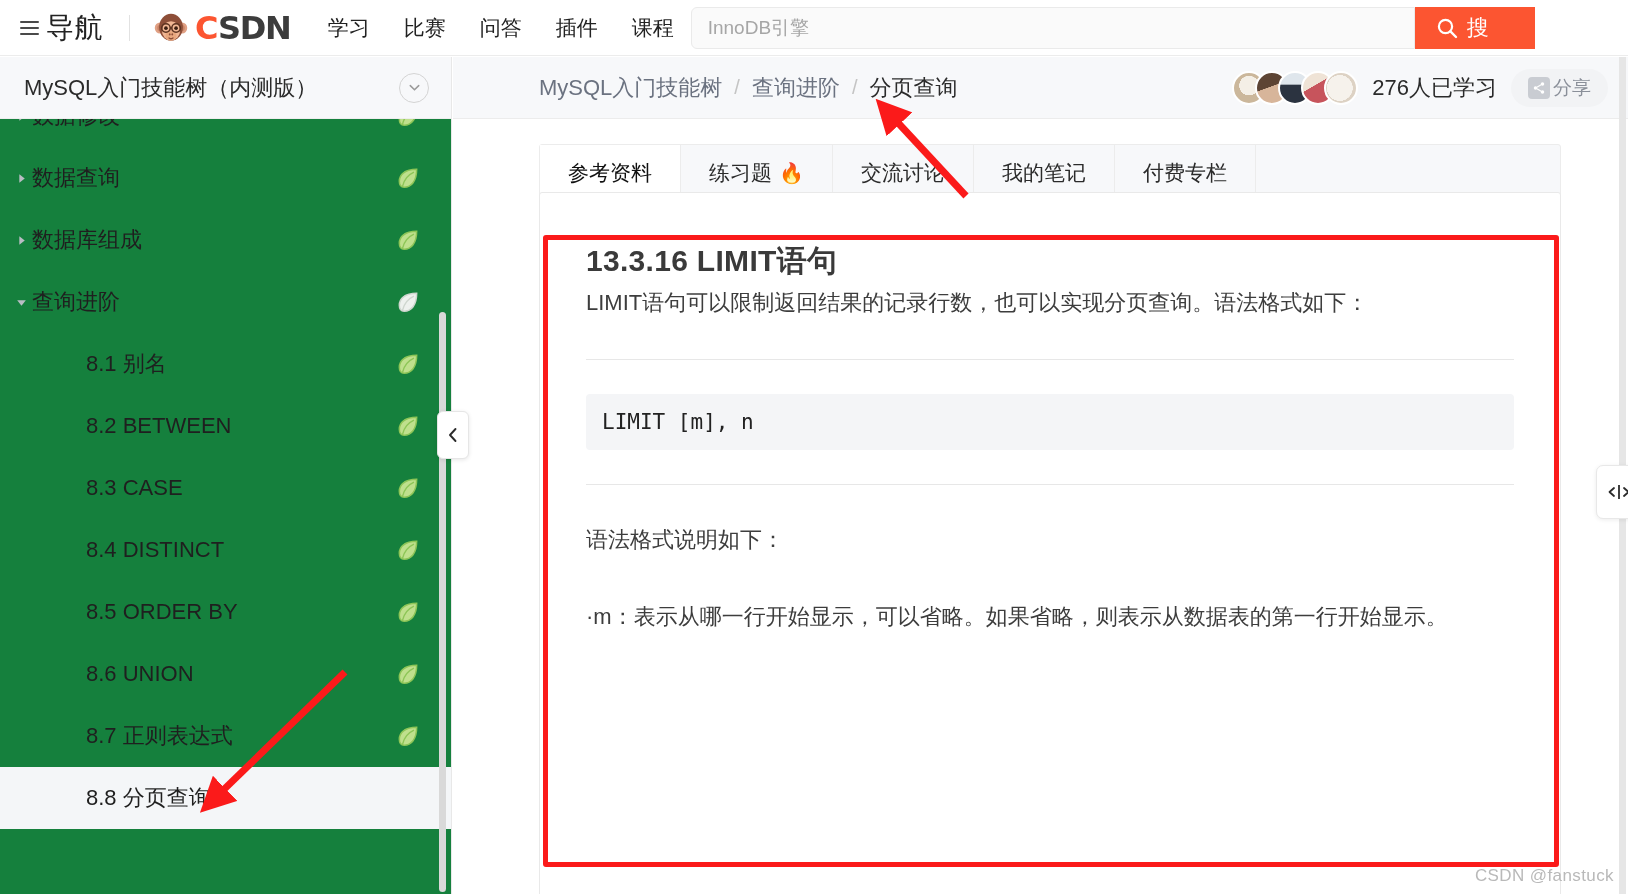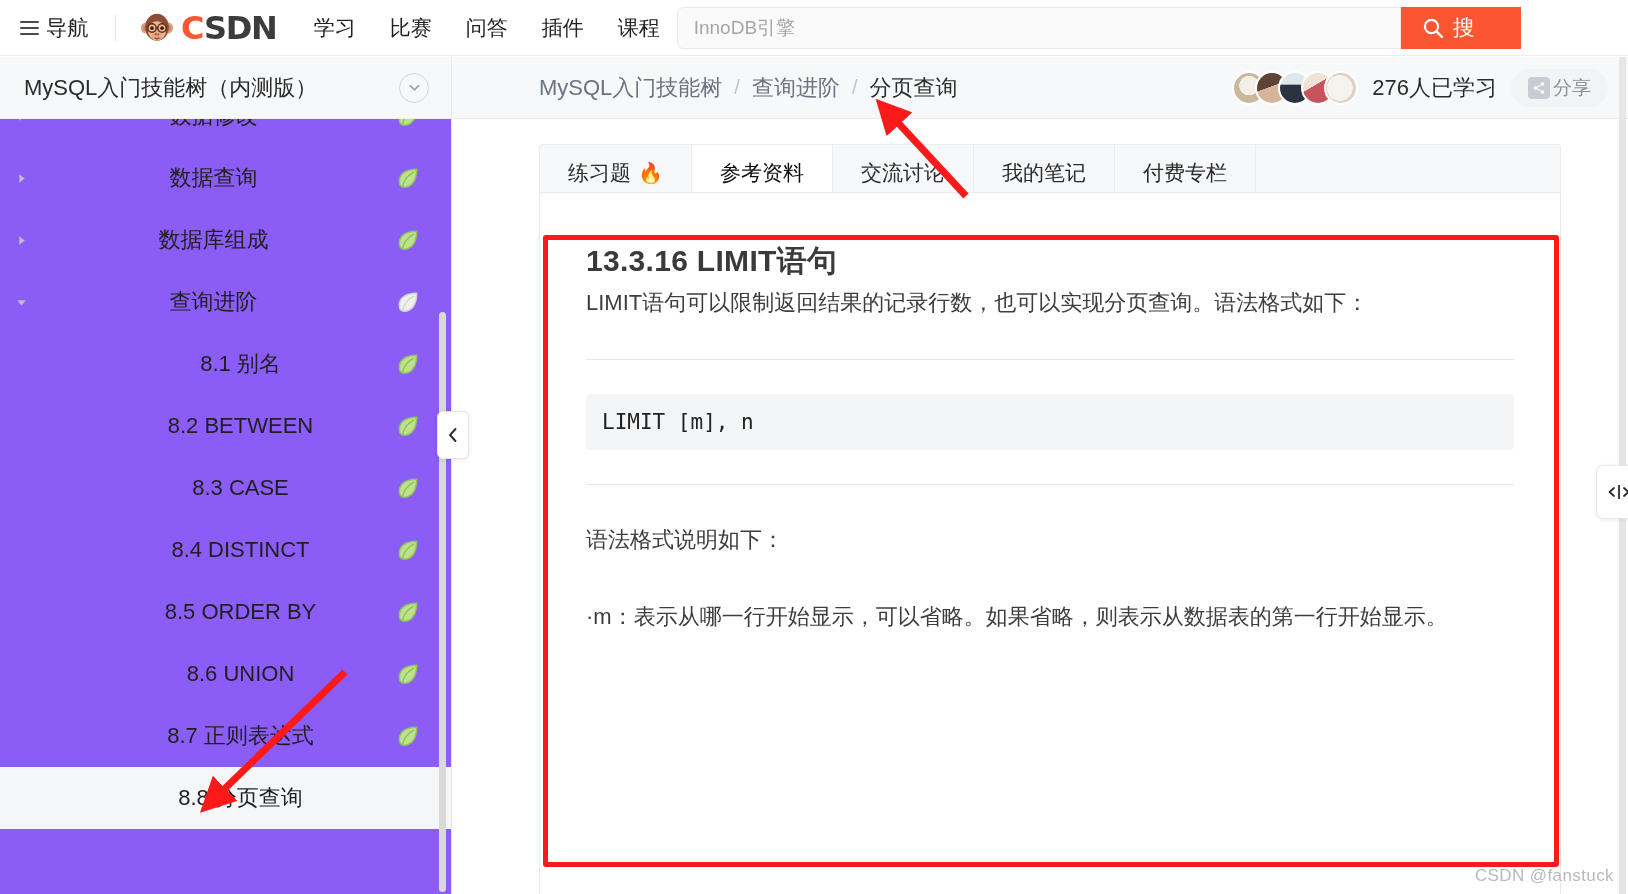--- a/index.html
+++ b/index.html
@@ -14,21 +14,21 @@
 
   
   .topbar {
     position: absolute; left: 0; top: 0; width: 1628px; height: 56px;
     background: #ffffff;
     border-bottom: 1px solid #ececec;
     display: flex; align-items: center;
   }
   .nav-toggle {
     display: flex; align-items: center; gap: 7px;
-    margin-left: 20px; color: #222; font-size: 21px; letter-spacing: .5px;
+    margin-left: 20px; color: #222; font-size: 28px; letter-spacing: .5px;
     cursor: pointer; white-space: nowrap;
   }
   .hamburger {
     display: inline-flex; flex-direction: column; justify-content: center; gap: 4px;
     width: 19px; height: 16px;
   }
   .hamburger i { display:block; height: 2px; width: 19px; background: #4a4a4a; border-radius: 1px; }
   .nav-divider { width: 1px; height: 26px; background: #e2e2e2; margin: 0 22px 0 26px; }
 
   .brand { display: flex; align-items: center; gap: 5px; cursor: pointer; }
@@ -61,21 +61,21 @@
     height: 42px; min-width: 120px; background: #fc5531; color: #fff;
     display: flex; align-items: center; gap: 8px; padding: 0 20px;
     font-size: 22px; border: none; cursor: pointer; white-space: nowrap;
     font-family: "Liberation Sans", sans-serif;
   }
   .search-btn svg { flex: none; }
 
   
   .sidebar {
     position: absolute; left: 0; top: 57px; width: 452px; height: 837px;
-    background: #8b5cf6; border-right: 1px solid #e8e8e8; overflow: hidden; text-align: center;
+    background: #15803d; border-right: 1px solid #e8e8e8; overflow: hidden;
   }
   .tree-head {
     height: 62px; background: #f7f8fa; border-bottom: 1px solid #eee;
     display: flex; align-items: center; justify-content: space-between;
     padding: 0 22px 0 24px;
   }
   .tree-head-title { font-size: 22px; color: #2b2b2b; white-space: nowrap; }
   .circle-chevron {
     width: 30px; height: 30px; border-radius: 50%; border: 1px solid #d4d4d4;
     display: flex; align-items: center; justify-content: center; cursor: pointer; flex: none;
@@ -445,26 +445,26 @@
               <line x1="5.6" y1="7.1" x2="10.4" y2="4.2" stroke="#fff" stroke-width="1.3"></line>
               <line x1="5.6" y1="8.9" x2="10.4" y2="11.8" stroke="#fff" stroke-width="1.3"></line>
             </svg>
           </span>
           <span>分享</span>
         </div>
       </div>
     </div>
 
     <div class="tabs" id="tabs">
+        <div class="tab active">
+          <span>参考资料</span>
+        </div>
         <div class="tab">
           <span>练习题</span>
           <span class="fire">🔥</span>
-        </div>
-        <div class="tab active">
-          <span>参考资料</span>
         </div>
         <div class="tab">
           <span>交流讨论</span>
         </div>
         <div class="tab">
           <span>我的笔记</span>
         </div>
         <div class="tab">
           <span>付费专栏</span>
         </div>

